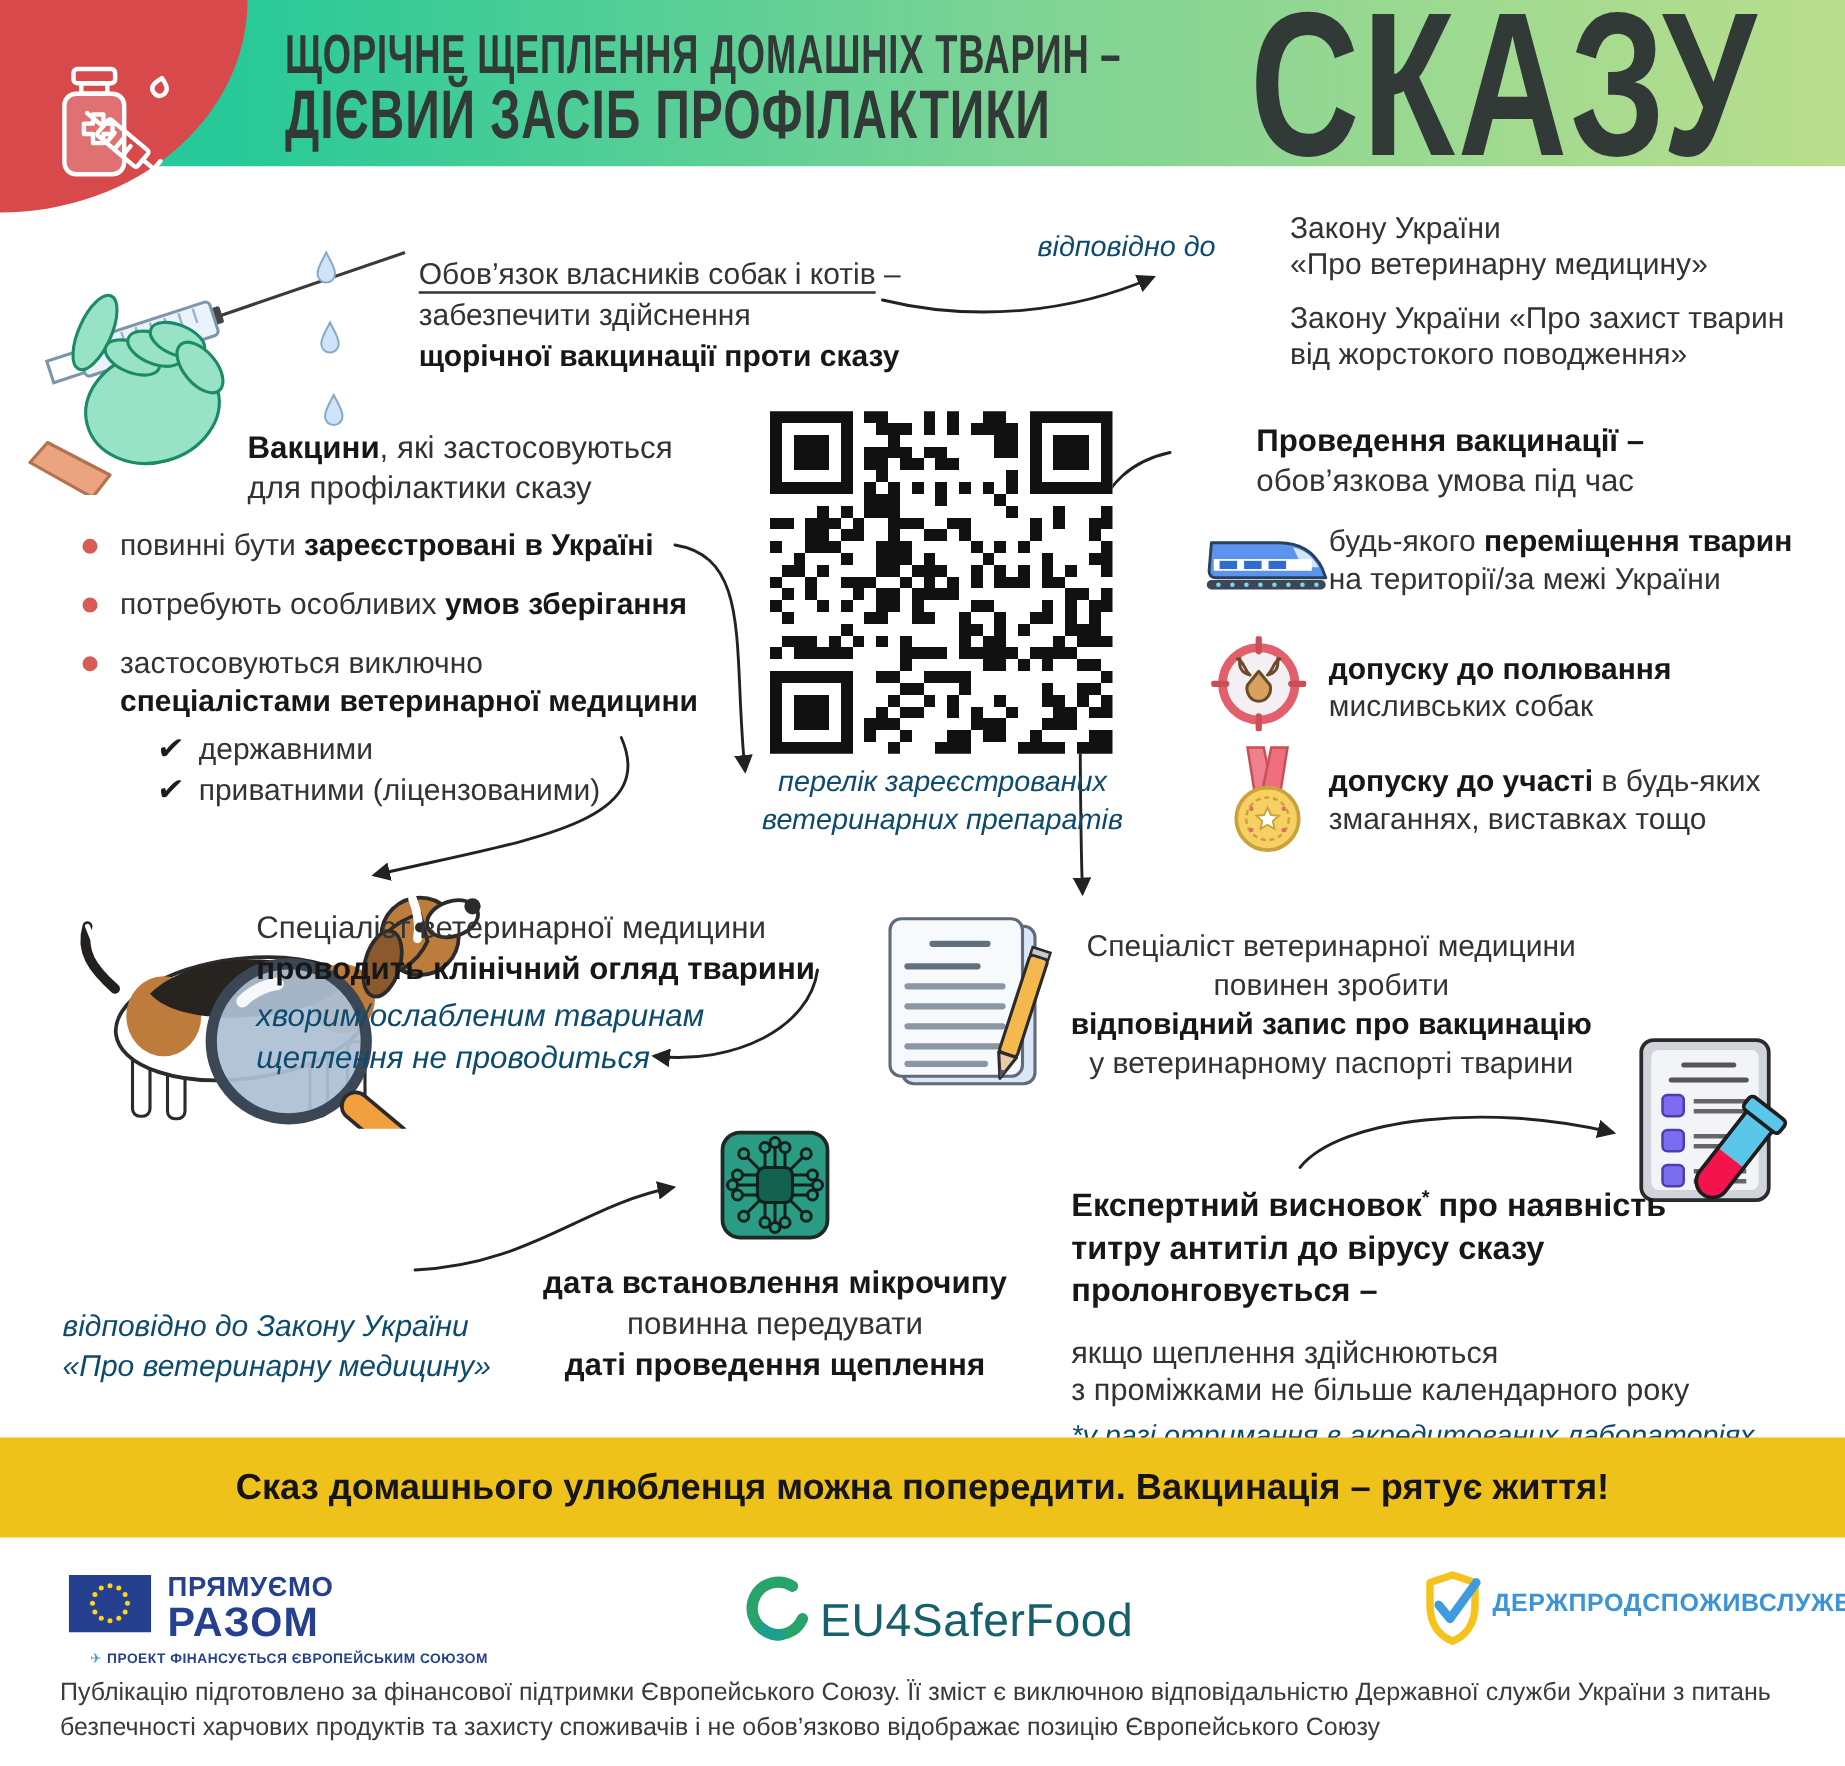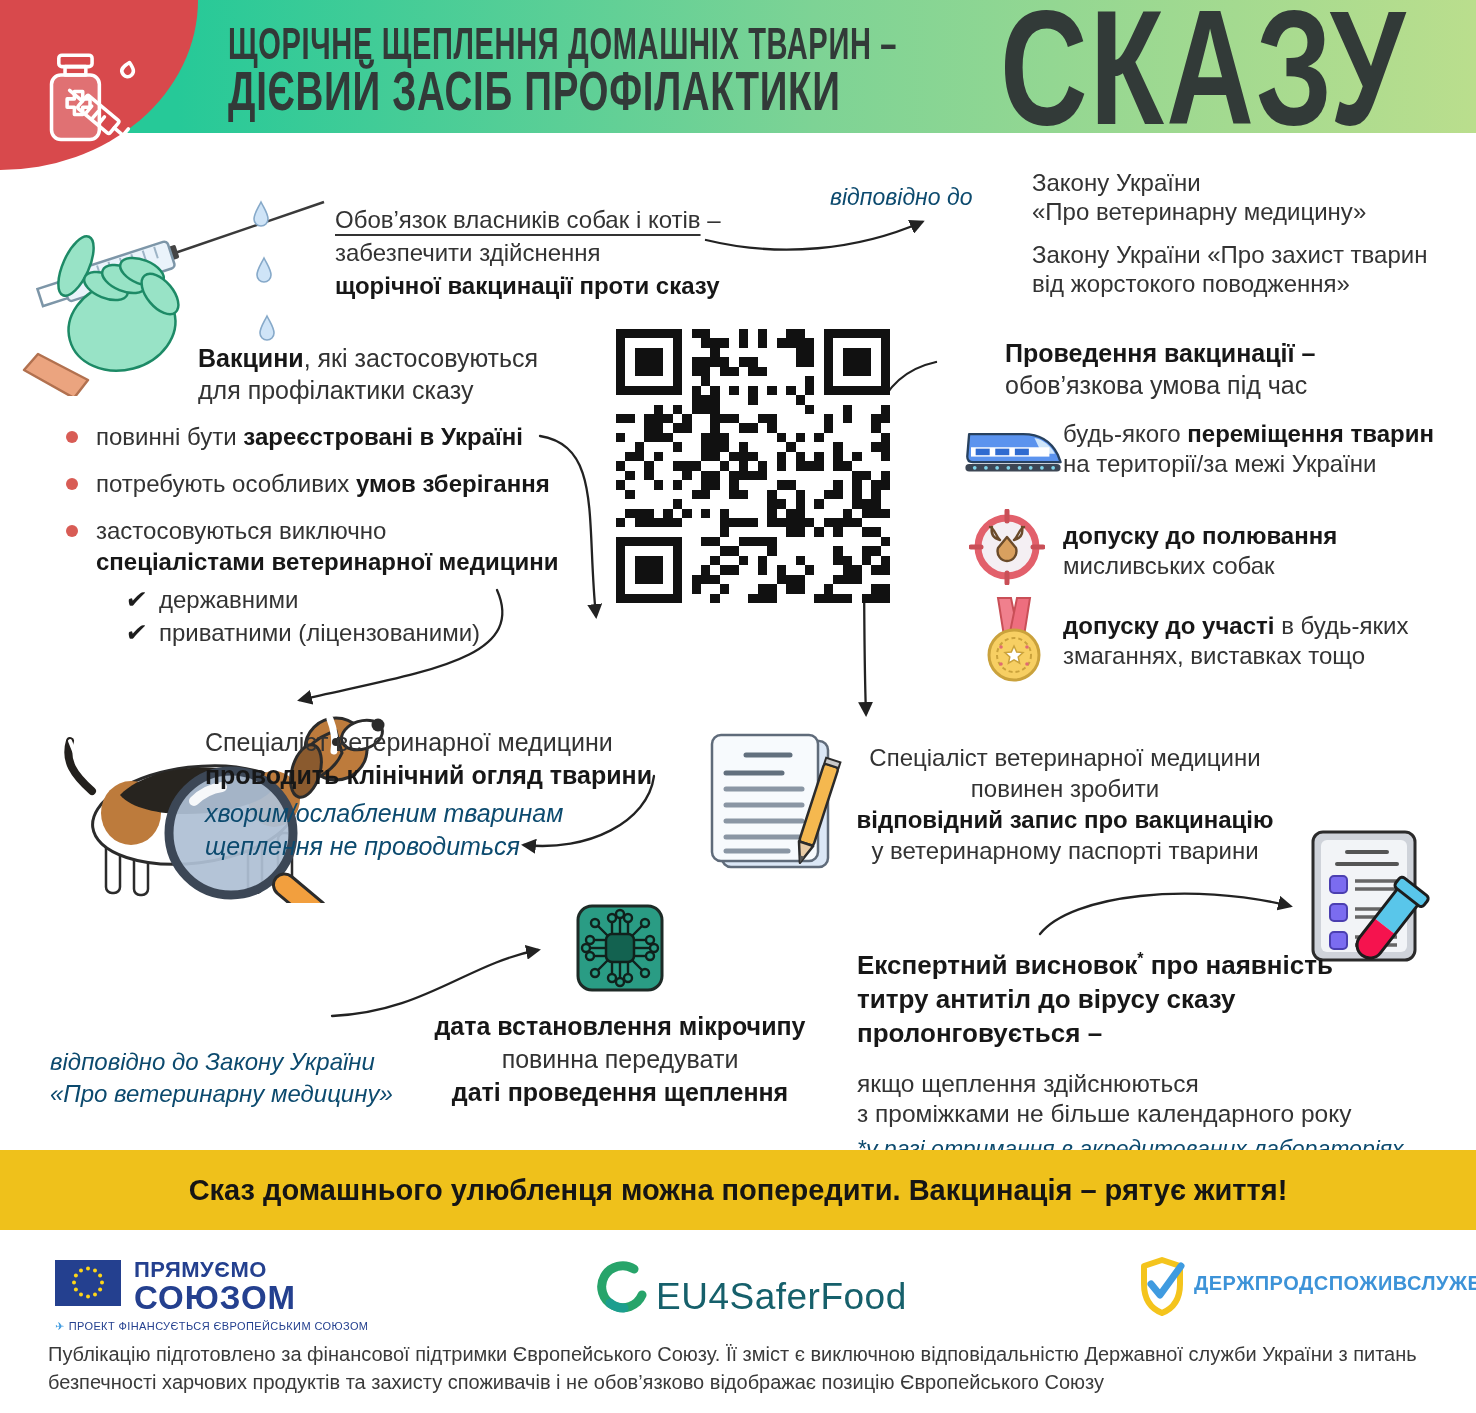--- a/index.html
+++ b/index.html
@@ -29,21 +29,21 @@
   .bullet p{margin:0 0 0 30px;font-size:24px;line-height:31px}
   .chk{font-size:24px;line-height:30px}
   .chk .mark{font-size:25px;font-weight:bold;color:#1d1d1d;margin-right:12px;display:inline-block;transform:skewX(-8deg)}
   .qrbox{left:616px;top:329px;width:274px;height:274px;background:#fff}
   .cap{left:586px;top:610px;width:336px;font-size:23px;line-height:30px}
   .rowtxt{left:1063px;font-size:24px;line-height:30px}
   .banner{left:0;top:1150px;width:1476px;height:80px;background:#efc11b;display:flex;align-items:center;justify-content:center}
   .banner div{font-size:29px;font-weight:bold;color:#151515}
   .eu-t1{left:134px;top:1257px;font-size:22px;font-weight:bold;color:#24408f;letter-spacing:.5px}
   .eu-t2{left:134px;top:1279px;font-size:33px;font-weight:bold;color:#24408f;letter-spacing:1px}
-  .eu-sub{left:55px;top:1320px;font-size:11px;font-weight:normal;color:#24408f;letter-spacing:.4px}
+  .eu-sub{left:72px;top:1320px;font-size:11px;font-weight:bold;color:#24408f;letter-spacing:.4px}
   .eu-sub .plane{color:#3f9be0;margin-right:4px}
   .e4sf{left:656px;top:1276px;font-size:37px;font-weight:normal;color:#16606b;letter-spacing:.5px}
   .dpss{left:1194px;top:1272px;font-size:20px;font-weight:bold;color:#3d93d8;letter-spacing:.5px}
   .disc{left:48px;top:1340px;width:1395px;font-size:20px;line-height:28px;color:#3a3a3a}
   svg{display:block}
 </style>
 </head>
 <body>
 
 <div class="abs" style="left:0;top:0;width:1476px;height:1413px">
@@ -523,20 +523,22 @@
         <rect x="16" y="28" width="1" height="1" fill="#111"></rect>
         <rect x="21" y="28" width="1" height="1" fill="#111"></rect>
         <rect x="22" y="28" width="1" height="1" fill="#111"></rect>
         <rect x="23" y="28" width="1" height="1" fill="#111"></rect>
         <rect x="24" y="28" width="1" height="1" fill="#111"></rect>
         <rect x="26" y="28" width="1" height="1" fill="#111"></rect>
         <rect x="27" y="28" width="1" height="1" fill="#111"></rect>
         <rect x="28" y="28" width="1" height="1" fill="#111"></rect>
       </svg>
   </div>
+  <div class="abs cap it ctr pl">перелік зареєстрованих
+ветеринарних препаратів</div>
 
   <div class="abs t25 pl" style="left:1005px;top:337px;line-height:32px"><b>Проведення вакцинації –</b><span class="pl">
 </span><span>обов’язкова умова під час</span></div>
 
   <svg class="abs" style="left:961px;top:423px" width="104" height="56" viewBox="0 0 110 60">
     <path d="M8,12 h58 c18,0 30,8 37,22 l3,8 H12 c-4,0 -6,-2 -6,-6 z" fill="#5b93ee" stroke="#27415f" stroke-width="2.5" stroke-linejoin="round"></path>
     <path d="M78,16 c10,2 17,8 22,17 l-14,0 z" fill="#cfe6fb"></path>
     <rect x="10" y="26" width="84" height="10" fill="#fff"></rect>
     <rect x="15" y="27.5" width="15" height="7" fill="#2f6bd0"></rect>
     <rect x="36" y="27.5" width="15" height="7" fill="#2f6bd0"></rect>
@@ -740,21 +742,21 @@
         <circle cx="40" cy="34.6" r="2"></circle>
         <circle cx="33" cy="36.5" r="2"></circle>
         <circle cx="26" cy="34.6" r="2"></circle>
       <circle cx="20.9" cy="29.5" r="2"></circle>
         <circle cx="19" cy="22.5" r="2"></circle>
         <circle cx="20.9" cy="15.5" r="2"></circle>
         <circle cx="26" cy="10.4" r="2"></circle>
     </g>
   </svg>
   <div class="abs eu-t1">ПРЯМУЄМО</div>
-  <div class="abs eu-t2">СОЮЗОМ</div>
+  <div class="abs eu-t2">РАЗОМ</div>
   <div class="abs eu-sub"><span class="plane">✈</span><span>ПРОЕКТ ФІНАНСУЄТЬСЯ ЄВРОПЕЙСЬКИМ СОЮЗОМ</span></div>
 
   <svg class="abs" style="left:596px;top:1260px" width="54" height="54" viewBox="0 0 54 54">
     <path d="M38,9 A21,21 0 1 0 46,35" fill="none" stroke="#27a46a" stroke-width="9" stroke-linecap="round"></path>
     <path d="M14,43 A21,21 0 0 0 28,48" fill="none" stroke="#1d9e8f" stroke-width="9" stroke-linecap="round"></path>
   </svg>
   <div class="abs e4sf">EU4SaferFood</div>
 
   <svg class="abs" style="left:1138px;top:1256px" width="48" height="60" viewBox="0 0 48 60">
     <path d="M24,4 L42,10 V28 C42,44 34,53 24,57 C14,53 6,44 6,28 V10 Z" fill="#fff" stroke="#f4c41d" stroke-width="6" stroke-linejoin="round"></path>

